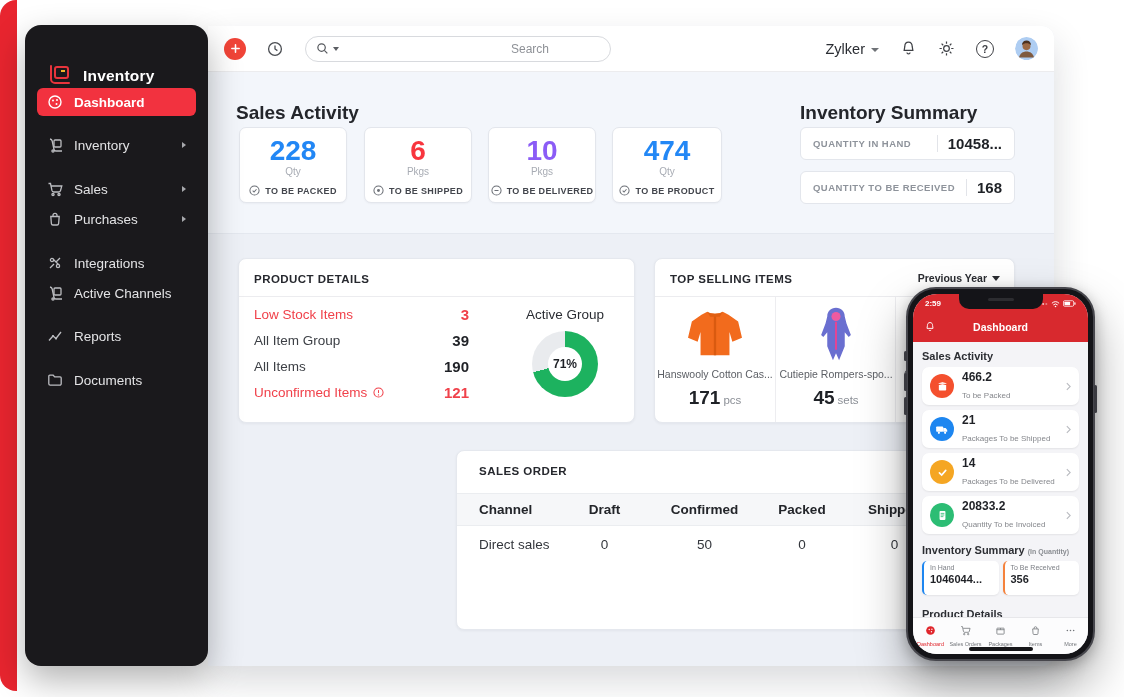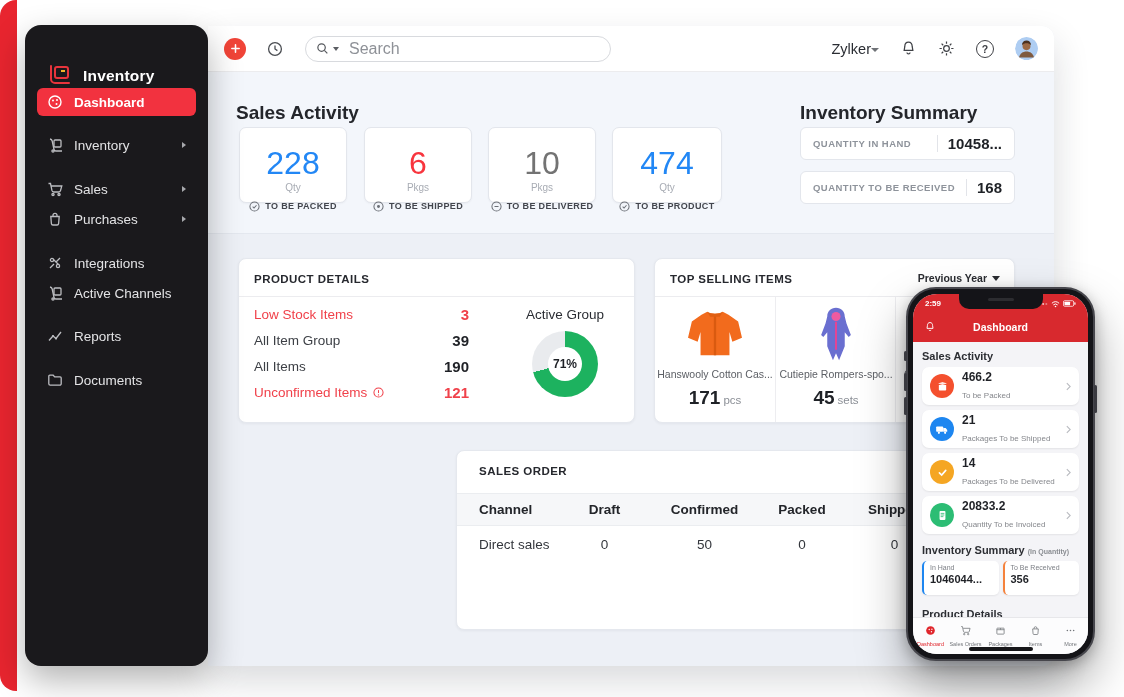--- a/index.html
+++ b/index.html
@@ -29,41 +29,41 @@
     border-radius:0 12px 12px 0;box-shadow:0 16px 36px rgba(25,30,45,.16);z-index:1;}
   .topbar{position:absolute;left:0;top:0;right:0;height:46px;background:#fff;border-radius:0 12px 0 0;
     border-bottom:1px solid #ececee;display:flex;align-items:center;padding:0 16px;box-sizing:border-box;}
   .plus-btn{width:22px;height:22px;border-radius:50%;background:#f04438;border:none;display:flex;
     align-items:center;justify-content:center;cursor:pointer;padding:0;flex:none;}
   .hist{margin-left:20px;flex:none;cursor:pointer;display:flex;}
   .searchbox{margin-left:21px;width:284px;height:24px;border:1px solid #d8dade;border-radius:13px;
     display:flex;align-items:center;padding:0 10px;gap:4px;background:#fff;}
   .search-caret{width:0;height:0;border-top:4px solid #5b5e63;border-left:3.5px solid transparent;
     border-right:3.5px solid transparent;margin-right:4px;}
-  .searchbox input{border:none;outline:none;font-size:16px;color:#333;width:200px;background:transparent;
-    font-family:inherit;}
+  .searchbox input{border:none;outline:none;font-size:12px;color:#333;width:200px;background:transparent;
+    font-family:inherit;text-align:right;}
   .searchbox input::placeholder{color:#8e9197;}
   .top-right{margin-left:auto;display:flex;align-items:center;gap:21px;}
-  .org{display:flex;align-items:center;gap:0;cursor:pointer;}
+  .org{display:flex;align-items:center;gap:6px;cursor:pointer;}
   .org-name{font-size:14.5px;color:#2a2d33;}
   .chev-down{width:0;height:0;border-top:4.5px solid #6f7277;border-left:4px solid transparent;
     border-right:4px solid transparent;margin-top:2px;}
   .tb-ic{display:flex;cursor:pointer;}
   .help-circ{width:16px;height:16px;border:1.5px solid #3f4146;border-radius:50%;display:flex;
     align-items:center;justify-content:center;font-size:10.5px;font-weight:700;color:#3f4146;cursor:pointer;}
   .avatar{width:23px;height:23px;border-radius:50%;overflow:hidden;cursor:pointer;flex:none;}
   
   .band-top{position:absolute;left:0;top:46px;right:0;height:161px;background:#f3f6fb;
     border-bottom:1px solid #e4e8ef;border-radius:0 0 0 0;}
   .sec-title{position:absolute;font-size:19px;font-weight:700;color:#24262b;}
   .t-sales{left:28px;top:14px;}
   .t-invsum{left:592px;top:14px;}
   .sa-card{position:absolute;top:55px;width:108px;height:76px;background:#fff;border:1px solid #e3e6ec;
     border-radius:7px;box-shadow:0 1px 2px rgba(20,25,40,.04);cursor:pointer;text-align:center;box-sizing:border-box;}
-  .sa-value{font-size:32px;font-weight:400;margin-top:19px;line-height:1.05;}
+  .sa-value{font-size:28px;font-weight:700;margin-top:8px;line-height:1.05;}
   .sa-unit{font-size:10px;color:#a8acb4;margin-top:1px;}
   .sa-bottom{display:flex;align-items:center;justify-content:center;gap:5px;margin-top:8px;}
   .sa-label{font-size:9px;font-weight:700;color:#43464d;letter-spacing:.04em;}
   .inv-box{position:absolute;left:592px;width:215px;height:33px;background:#fff;border:1px solid #e3e6ec;
     border-radius:6px;display:flex;align-items:center;padding:0 12px;box-sizing:border-box;cursor:pointer;}
   .inv-label{font-size:9.5px;font-weight:700;color:#8e939b;letter-spacing:.05em;}
   .inv-sep{width:1px;height:17px;background:#e2e4e9;margin-left:auto;margin-right:10px;}
   .inv-value{font-size:15px;font-weight:700;color:#1e2126;white-space:nowrap;}
   
   .card{position:absolute;background:#fff;border:1px solid #e5e8ee;border-radius:8px;
@@ -330,21 +330,21 @@
           <span style="display:flex">
             <svg viewBox="0 0 12 12" width="11" height="11" fill="none" stroke="#6b6f76" stroke-width="1.1">
                 <circle cx="6" cy="6" r="5"></circle>
                 <circle cx="6" cy="6" r="1.6" fill="#6b6f76" stroke="none"></circle>
               </svg>
           </span>
           <span class="sa-label">TO BE SHIPPED</span>
         </div>
       </div>
       <div class="sa-card" style="left:280px">
-        <div class="sa-value" style="color: #737373;">10</div>
+        <div class="sa-value" style="color: #8b5cf6;">10</div>
         <div class="sa-unit">Pkgs</div>
         <div class="sa-bottom">
           <span style="display:flex">
             <svg viewBox="0 0 12 12" width="11" height="11" fill="none" stroke="#6b6f76" stroke-width="1.1">
                 <circle cx="6" cy="6" r="5"></circle>
                 <path d="M3.8 6h4.4"></path>
               </svg>
           </span>
           <span class="sa-label">TO BE DELIVERED</span>
         </div>

